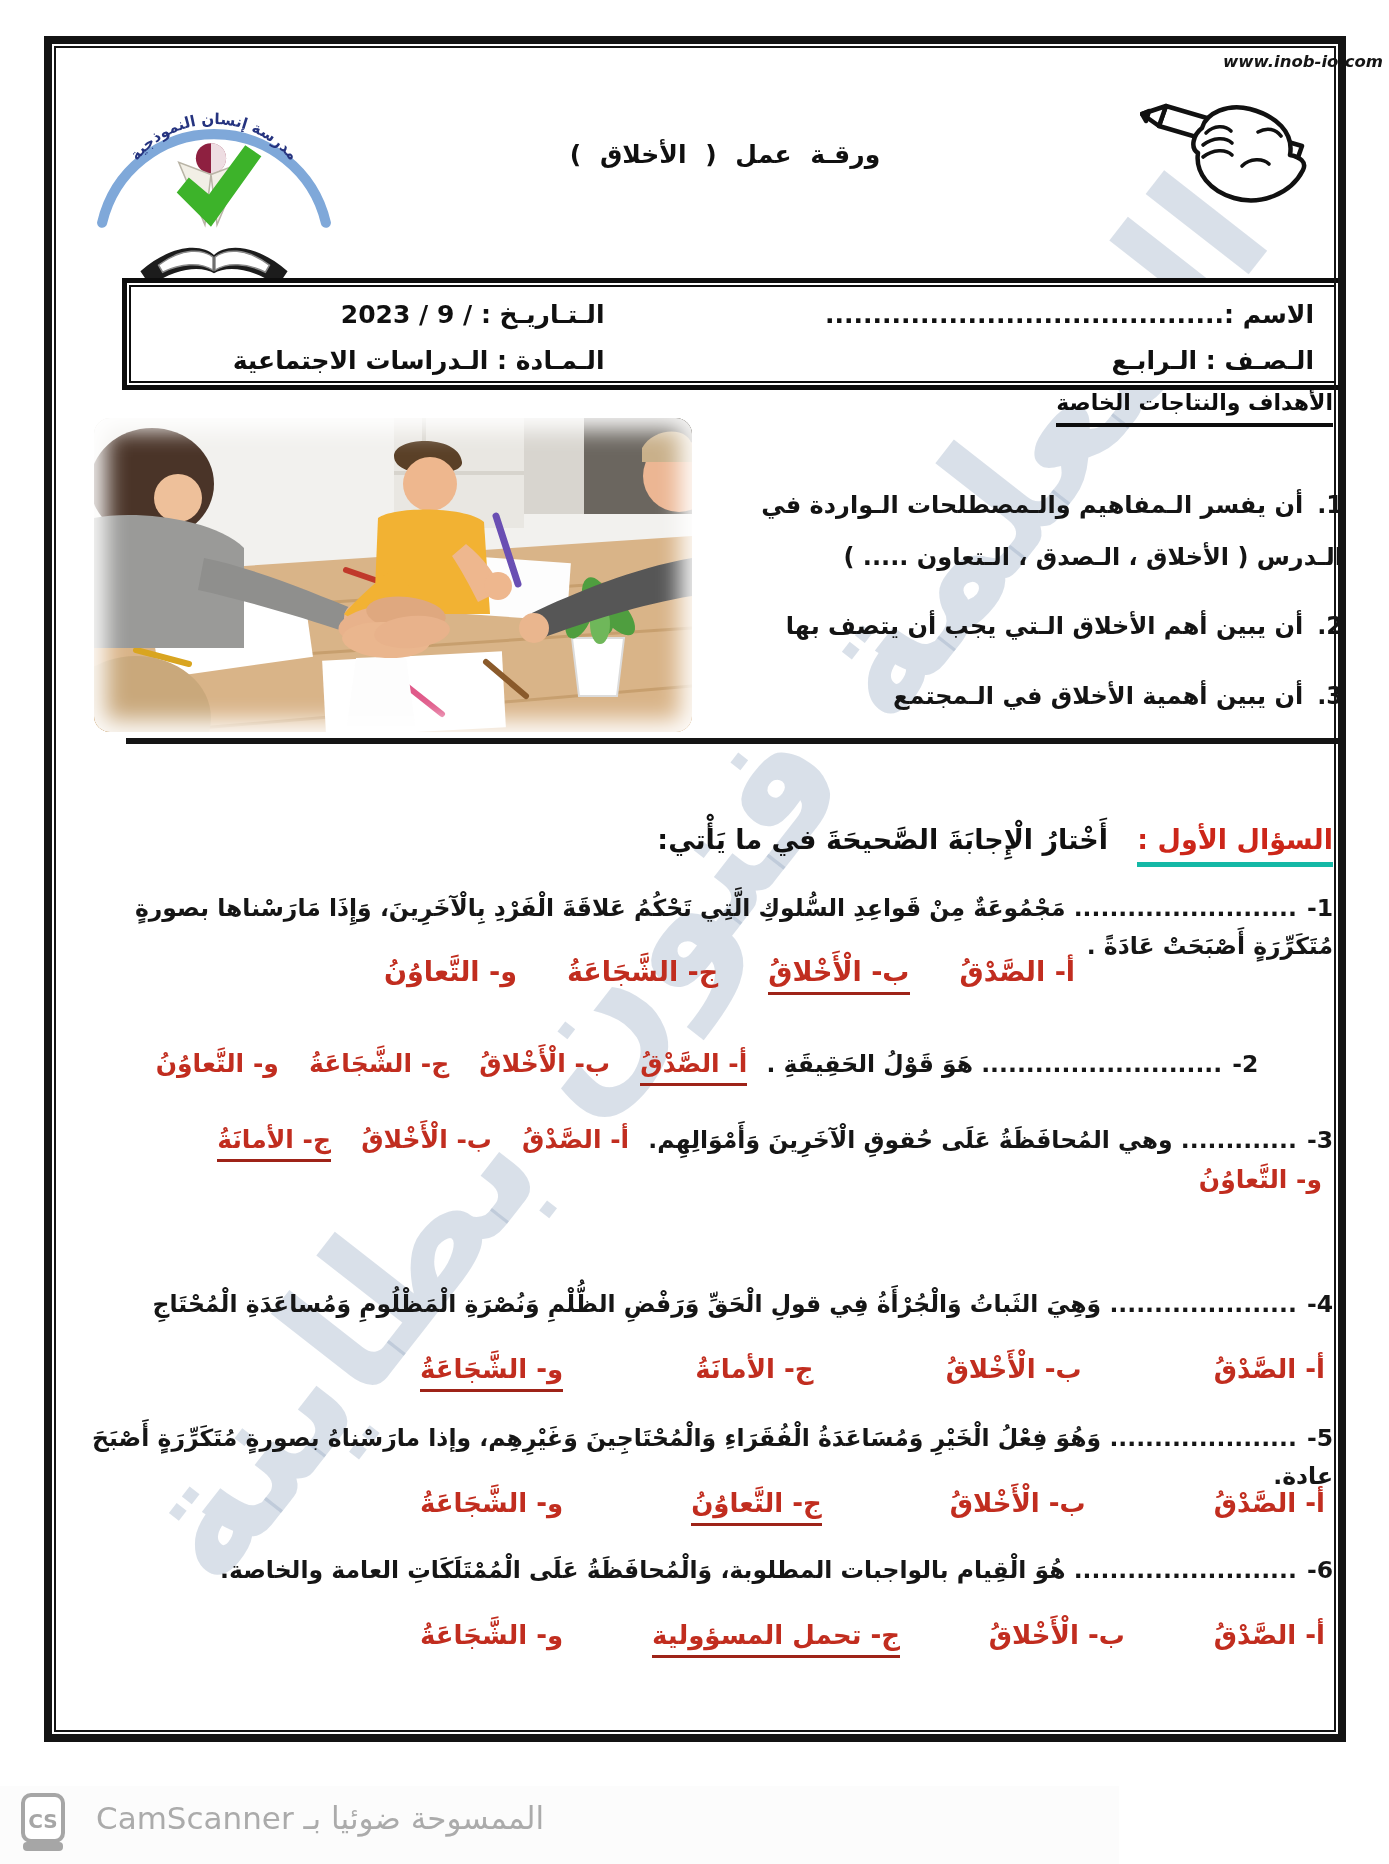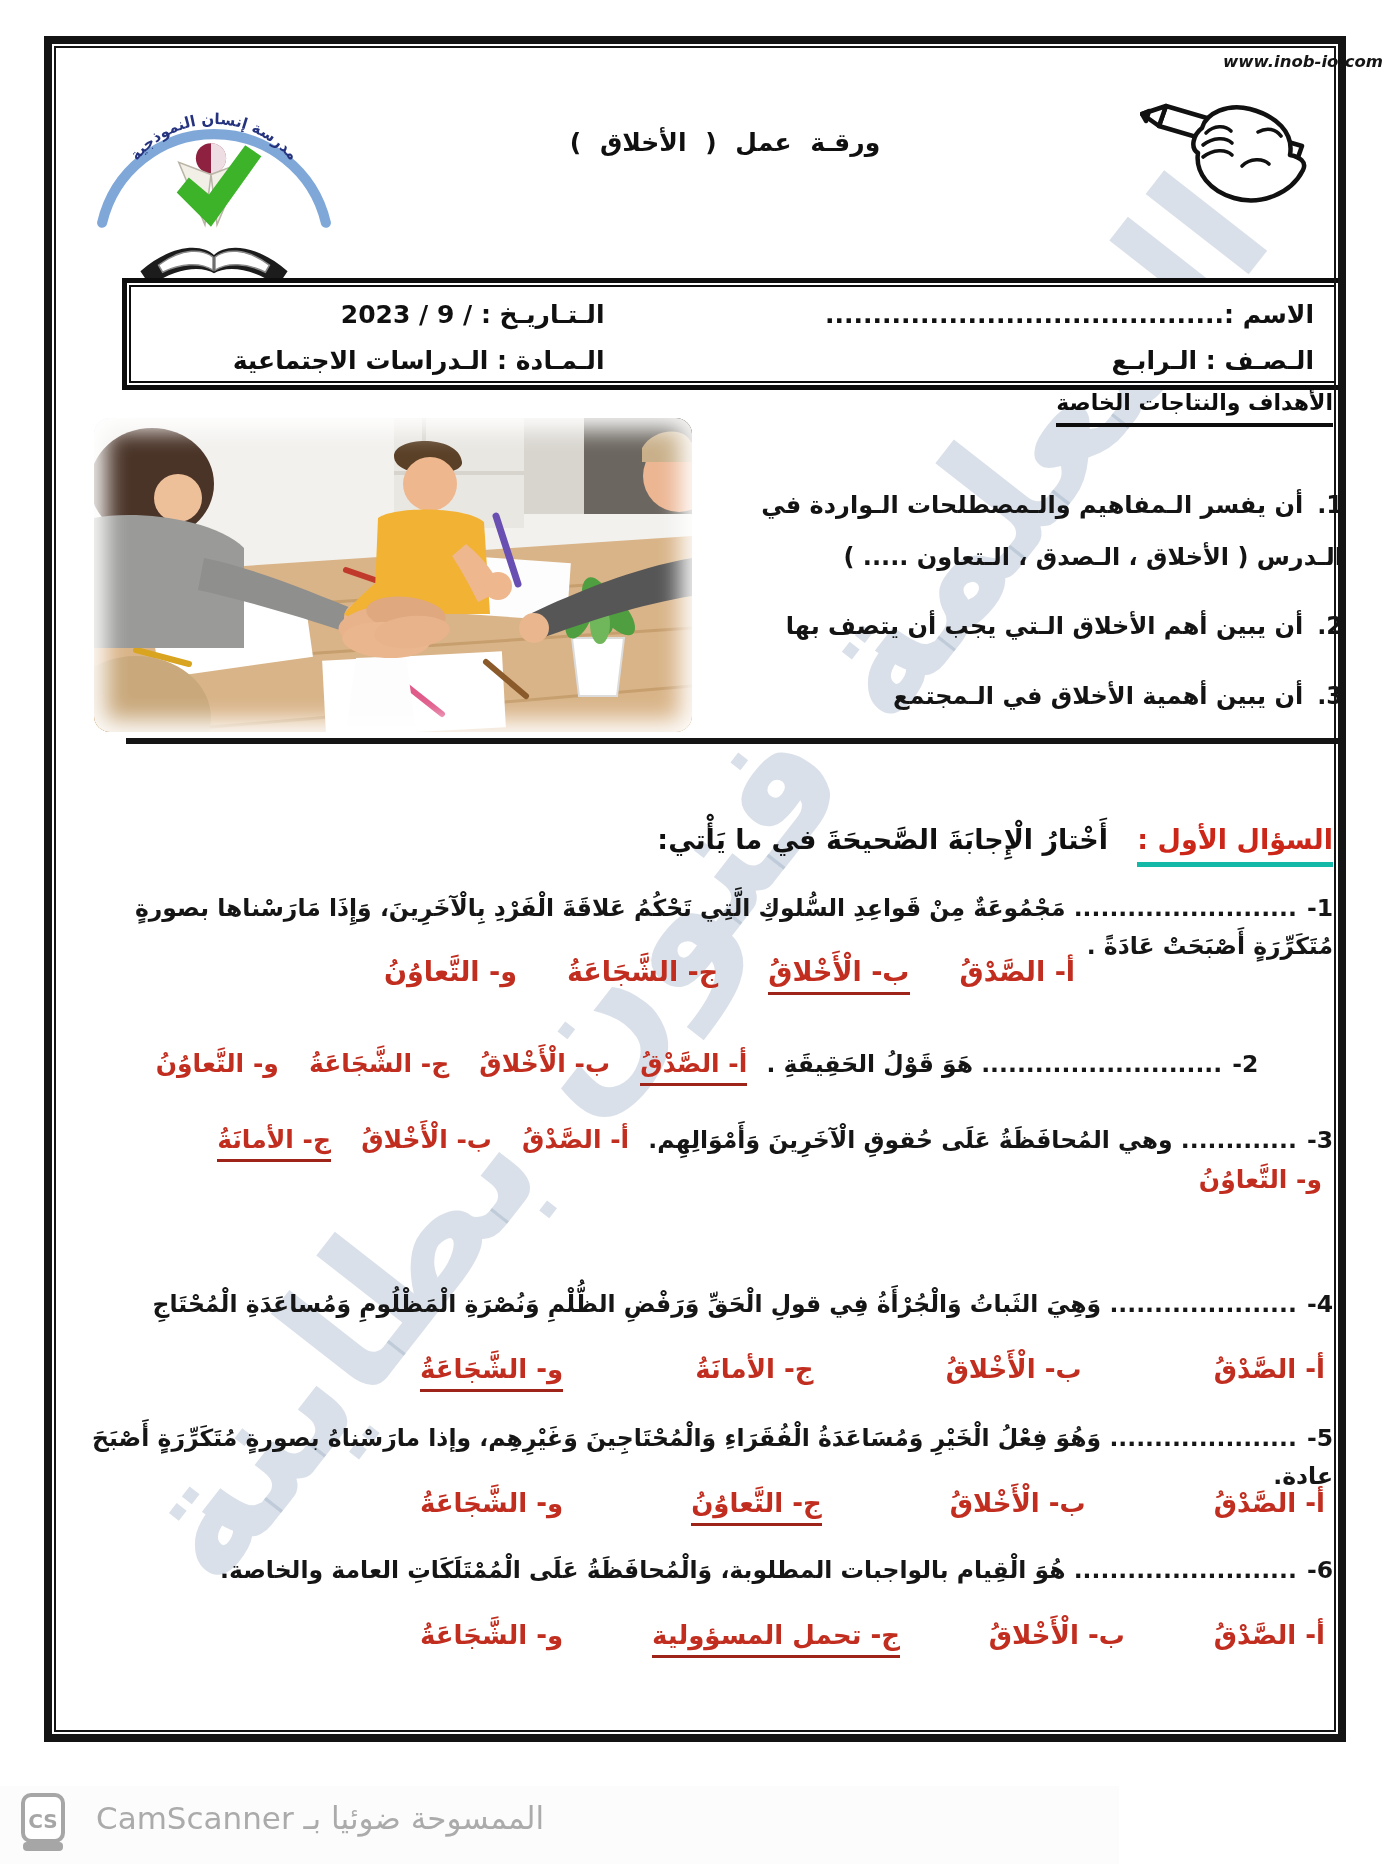--- a/index.html
+++ b/index.html
@@ -21,21 +21,21 @@
   }
   .frame::before{content:"";position:absolute;inset:2px;border:2px solid #141414;}
   .z2{z-index:2;}
   
   .logo{position:absolute;left:88px;top:70px;width:252px;height:225px;}
   .header{
     position:absolute;left:310px;top:120px;width:830px;text-align:center;
     font-weight:bold;color:#101010;direction:rtl;
   }
   .header .line1{font-size:27px;word-spacing:10px;}
-  .header .line2{font-size:25px;margin-top:8px;word-spacing:10px;}
+  .header .line2{font-size:25px;margin-top:20px;word-spacing:10px;}
   .hand{position:absolute;left:1140px;top:76px;width:192px;height:136px;}
   
   .info-box{
     position:absolute;left:122px;top:278px;width:1221px;height:112px;
     border:5px solid #0d0d0d;box-sizing:border-box;background:#fff;
   }
   .info-box::before{content:"";position:absolute;inset:2px;border:2px solid #0d0d0d;pointer-events:none;}
   .info-rows{position:absolute;inset:8px 24px;direction:rtl;}
   .info-row{display:flex;align-items:center;height:46px;font-weight:bold;font-size:25px;color:#101010;}
   .info-row .cell-r{width:61%;}

